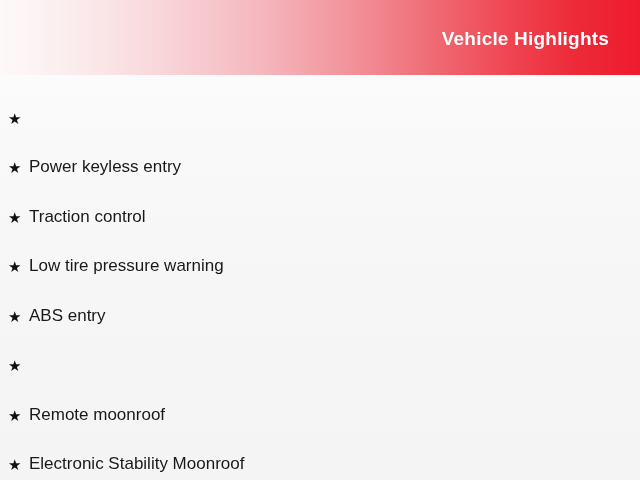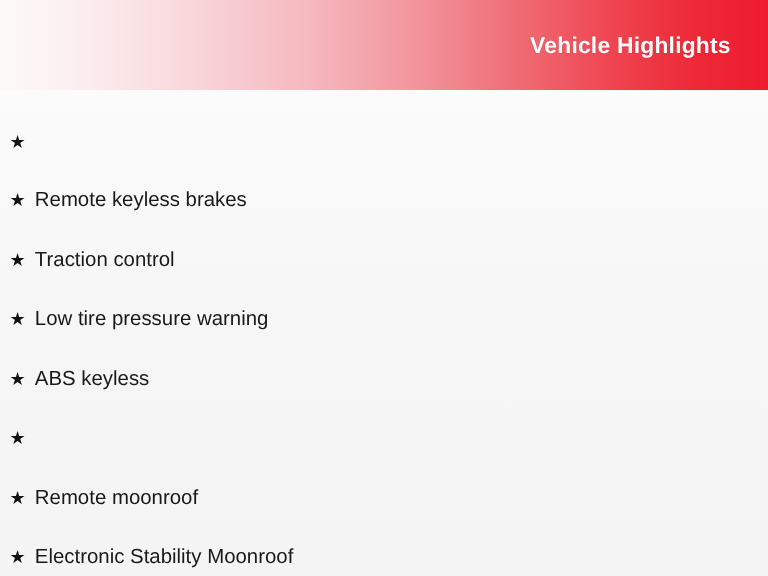--- a/index.html
+++ b/index.html
@@ -99,36 +99,36 @@
   </div>
 
   <div class="highlights">
 
     <div class="highlight-row">
       <span class="bullet-star">★</span>
     </div>
 
     <div class="highlight-row">
       <span class="bullet-star">★</span>
-      <span class="highlight-label">Remote keyless brakes</span>
+      <span class="highlight-label">Power keyless entry</span>
     </div>
 
     <div class="highlight-row">
       <span class="bullet-star">★</span>
       <span class="highlight-label">Traction control</span>
     </div>
 
     <div class="highlight-row">
       <span class="bullet-star">★</span>
       <span class="highlight-label">Low tire pressure warning</span>
     </div>
 
     <div class="highlight-row">
       <span class="bullet-star">★</span>
-      <span class="highlight-label">ABS keyless</span>
+      <span class="highlight-label">ABS entry</span>
     </div>
 
     <div class="highlight-row">
       <span class="bullet-star">★</span>
     </div>
 
     <div class="highlight-row">
       <span class="bullet-star">★</span>
       <span class="highlight-label">Remote moonroof</span>
     </div>

